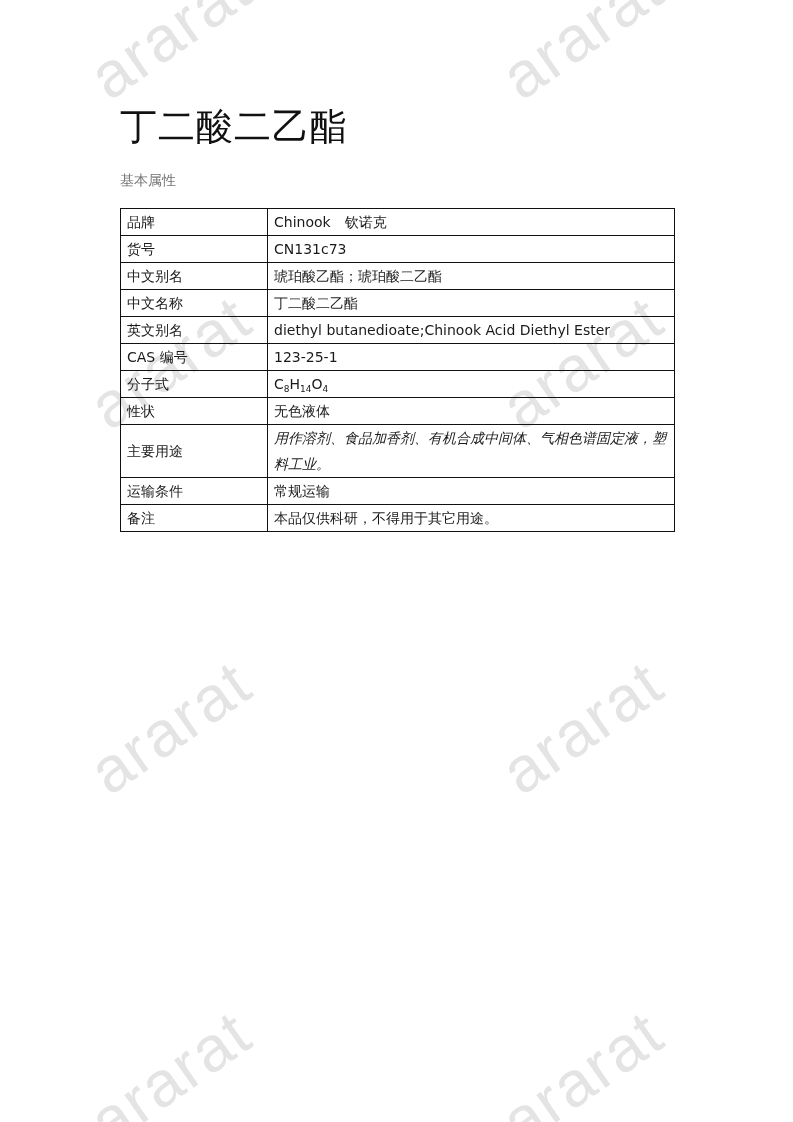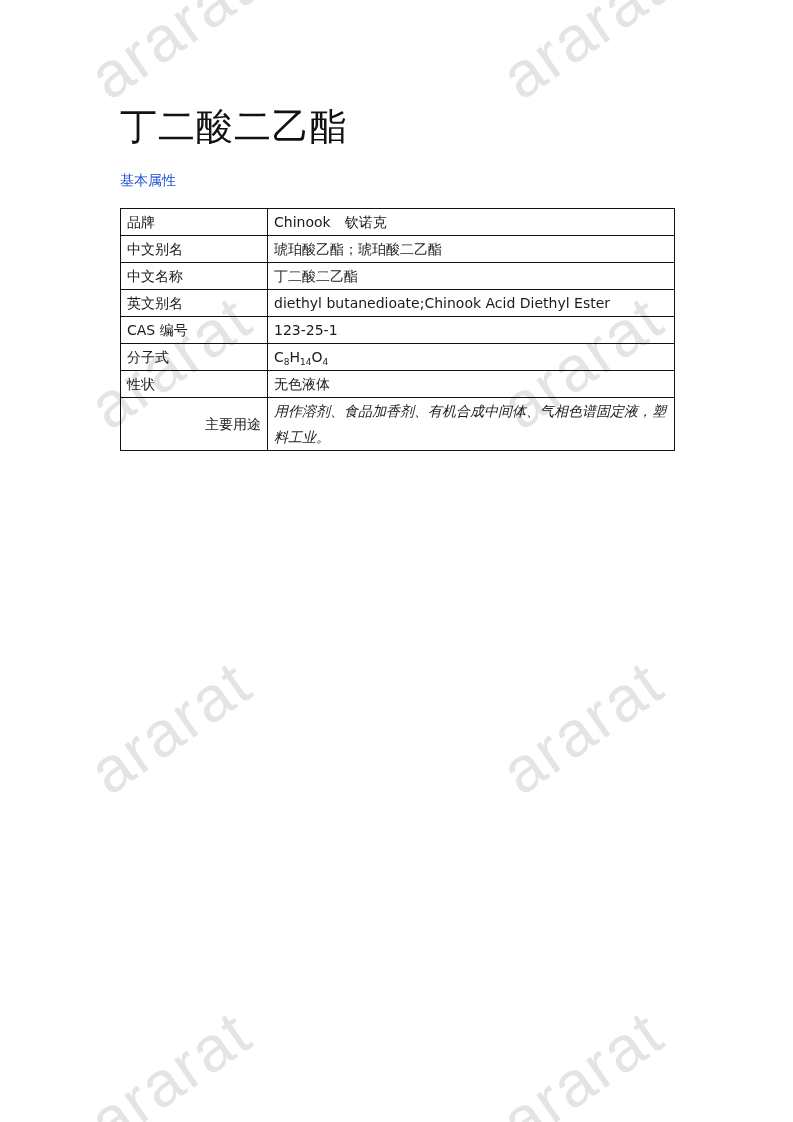--- a/index.html
+++ b/index.html
@@ -10,21 +10,21 @@
   .wm {
     position: absolute; font-family: "Liberation Sans", "DejaVu Sans", sans-serif;
     font-size: 64px; color: #e4e4e4; transform: rotate(-35deg); transform-origin: left bottom;
     white-space: nowrap; letter-spacing: 2px; z-index: 0; pointer-events: none;
   }
   .title {
     position: absolute; left: 120px; top: 102px; margin: 0;
     font-size: 37px; font-weight: normal; color: #111; z-index: 1; letter-spacing: 1px;
   }
   .subtitle {
-    position: absolute; left: 120px; top: 172px; font-size: 14px; color: #1d4ed8; z-index: 1;
+    position: absolute; left: 120px; top: 172px; font-size: 14px; color: #737373; z-index: 1;
   }
   table.props {
     position: absolute; left: 120px; top: 208px; width: 555px;
     border-collapse: collapse; z-index: 1; font-size: 14px;
   }
   table.props td {
     border: 1.3px solid #111; padding: 0 6px; height: 25.5px; vertical-align: middle;
     line-height: 26px; background: transparent;
   }
   td.k { width: 134px; }
@@ -47,20 +47,24 @@
 <h1 class="title">丁二酸二乙酯</h1>
 <div class="subtitle">基本属性</div>
 
 <table class="props">
   <tbody>
     <tr>
       <td class="k">品牌</td>
       <td class="v">Chinook　钦诺克</td>
     </tr>
     <tr>
+      <td class="k">货号</td>
+      <td class="v">CN131c73</td>
+    </tr>
+    <tr>
       <td class="k">中文别名</td>
       <td class="v">琥珀酸乙酯；琥珀酸二乙酯</td>
     </tr>
     <tr>
       <td class="k">中文名称</td>
       <td class="v">丁二酸二乙酯</td>
     </tr>
     <tr>
       <td class="k">英文别名</td>
       <td class="v">diethyl butanedioate;Chinook Acid Diethyl Ester</td>
@@ -71,17 +75,25 @@
     </tr>
     <tr>
       <td class="k">分子式</td>
       <td class="v"><span>C</span><sub>8</sub><span>H</span><sub>14</sub><span>O</span><sub>4</sub></td>
     </tr>
     <tr>
       <td class="k">性状</td>
       <td class="v">无色液体</td>
     </tr>
     <tr>
-      <td class="k" style="height:50px;text-align:right;">主要用途</td>
+      <td class="k" style="height:50px;">主要用途</td>
       <td class="v multi" style="height:50px;font-style:italic;">用作溶剂、食品加香剂、有机合成中间体、气相色谱固定液，塑料工业。</td>
+    </tr>
+    <tr>
+      <td class="k">运输条件</td>
+      <td class="v">常规运输</td>
+    </tr>
+    <tr>
+      <td class="k">备注</td>
+      <td class="v">本品仅供科研，不得用于其它用途。</td>
     </tr>
   </tbody>
 </table>
 
 </body></html>

